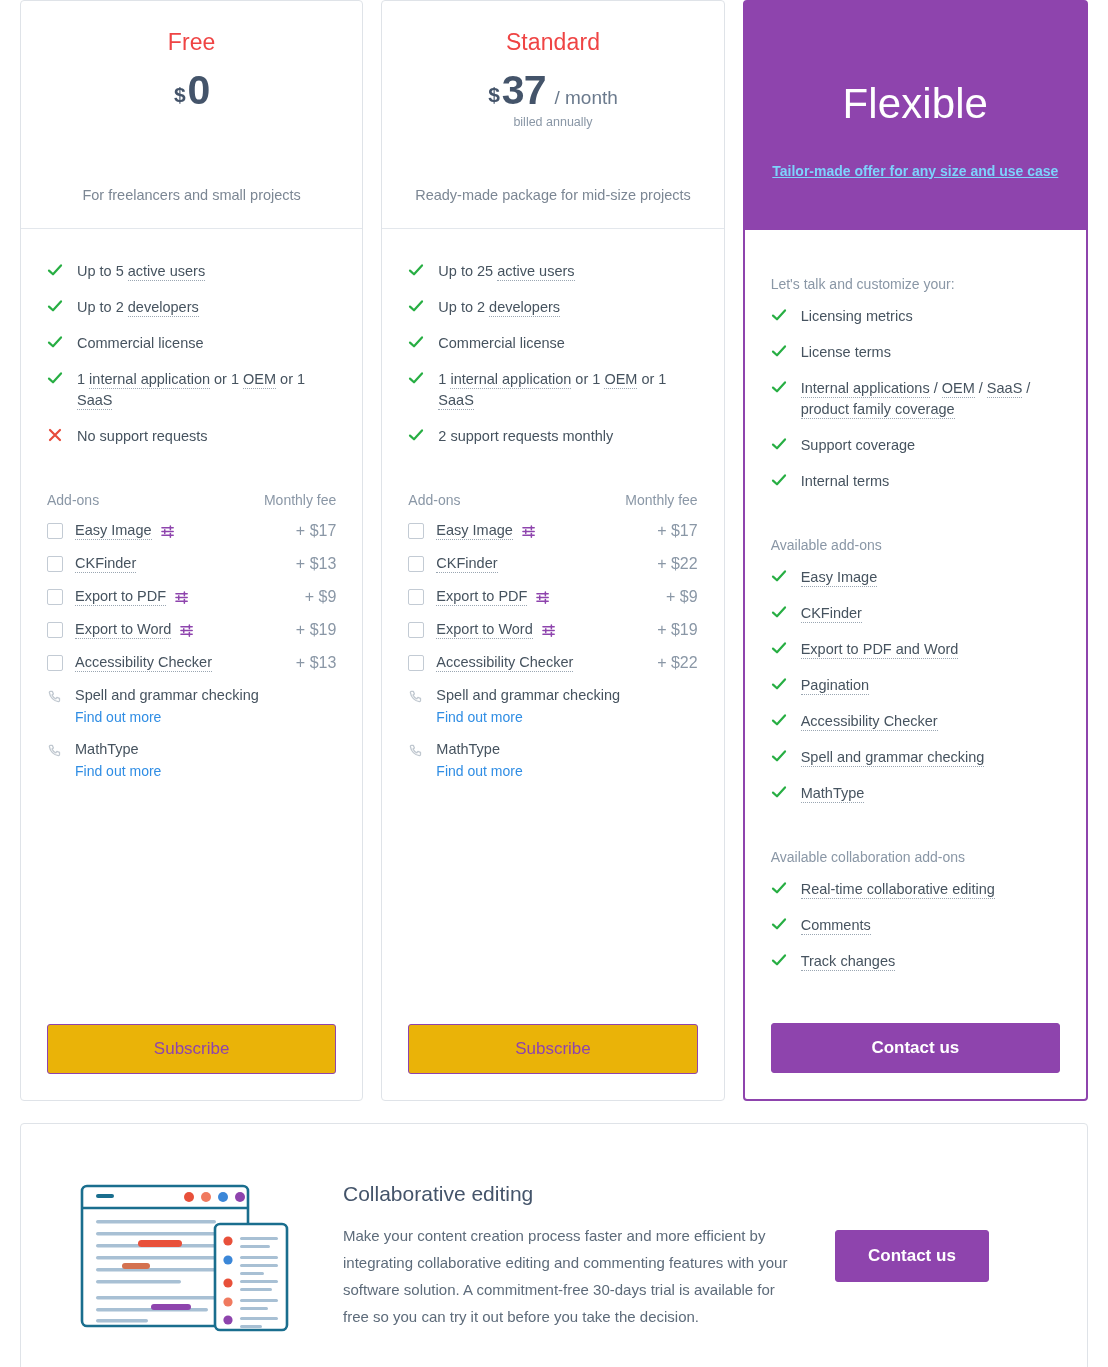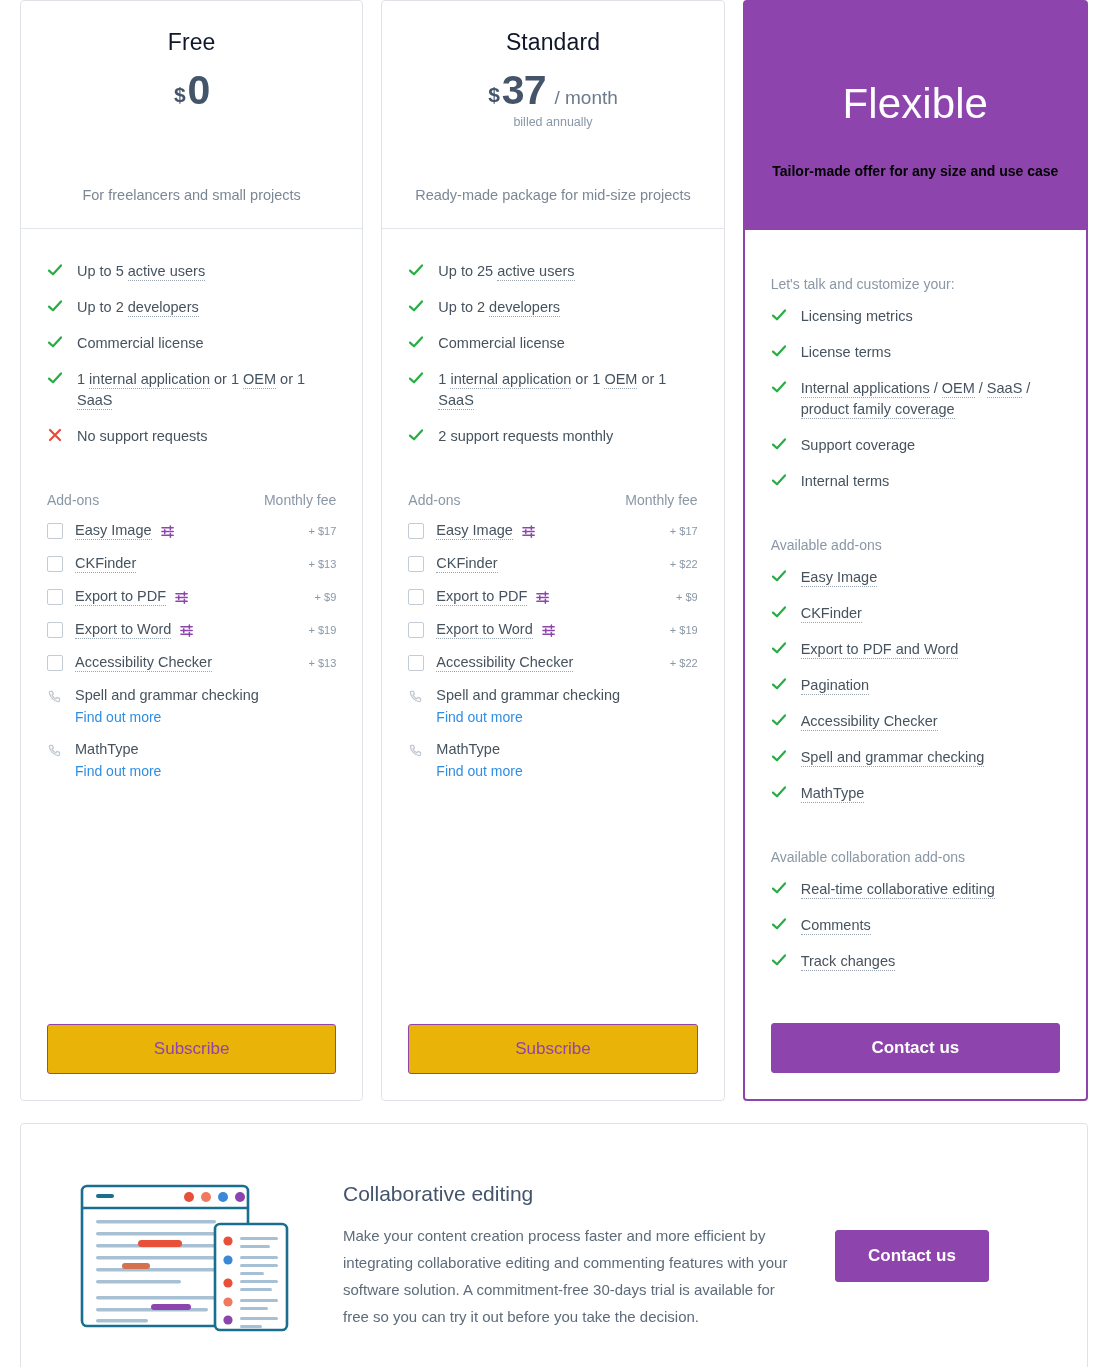--- a/index.html
+++ b/index.html
@@ -34,42 +34,42 @@
     min-height: 228px;
     display: flex; flex-direction: column;
   }
   .plan.featured .plan-head {
     background: #8e44ad;
     border-bottom: none;
     justify-content: center;
     padding: 20px 18px 26px;
   }
   .plan-name {
-    font-size: 23px; font-weight: 400; color: #0f172a;
+    font-size: 23px; font-weight: 400; color: #ef4444;
     letter-spacing: .1px; margin: 0 0 14px;
   }
   .plan.featured .plan-name {
     font-size: 42px; color: #ffffff; font-weight: 400;
     margin: 34px 0 34px;
   }
   .price-row {
     display: flex; align-items: baseline; justify-content: center;
     gap: 2px; margin-bottom: 4px;
   }
   .cur { font-size: 21px; font-weight: 700; color: #44546a; position: relative; top: -2px; }
   .amt { font-size: 41px; font-weight: 700; color: #44546a; line-height: 1; letter-spacing: -1px; }
   .per { font-size: 19px; color: #6b7a8d; margin-left: 7px; font-weight: 400; }
   .billed { font-size: 12.5px; color: #8a97a6; margin-bottom: 2px; }
   .tagline {
     font-size: 14.5px; color: #7c8794; margin-top: auto;
     padding-top: 16px; line-height: 1.35;
   }
   .plan.featured .tagline {
-    color: #000000; font-weight: 700; font-size: 14px;
-    margin-top: 0; padding-top: 0;
+    color: #7dd3fc; font-weight: 700; font-size: 14px;
+    margin-top: 0; padding-top: 0; text-decoration: underline;
   }
 
   
   .plan-body {
     padding: 32px 26px 0;
     flex: 1 1 auto;
     display: flex; flex-direction: column;
   }
   .plan.featured .plan-body { padding: 22px 26px 0; }
 
@@ -97,21 +97,21 @@
   
   .addon {
     display: flex; align-items: center; gap: 12px;
     margin-bottom: 15px; font-size: 14.5px; color: #46535f;
   }
   .cbx {
     flex: 0 0 16px; width: 16px; height: 16px;
     border: 1px solid #c3cbd4; border-radius: 2px; background: #fff;
   }
   .addon-label { display: flex; align-items: center; gap: 9px; }
-  .fee { margin-left: auto; color: #8a97a6; font-size: 11px; white-space: nowrap; }
+  .fee { margin-left: auto; color: #8a97a6; font-size: 16px; white-space: nowrap; }
   .sliders { flex: 0 0 auto; width: 15px; height: 15px; }
   .sliders svg { display: block; }
 
   .phone-row {
     display: flex; align-items: flex-start; gap: 12px;
     margin-bottom: 4px; font-size: 14.5px;
   }
   .phone-ico { flex: 0 0 16px; width: 16px; height: 16px; margin-top: 2px; }
   .phone-txt { color: #46535f; }
   .find-more {

